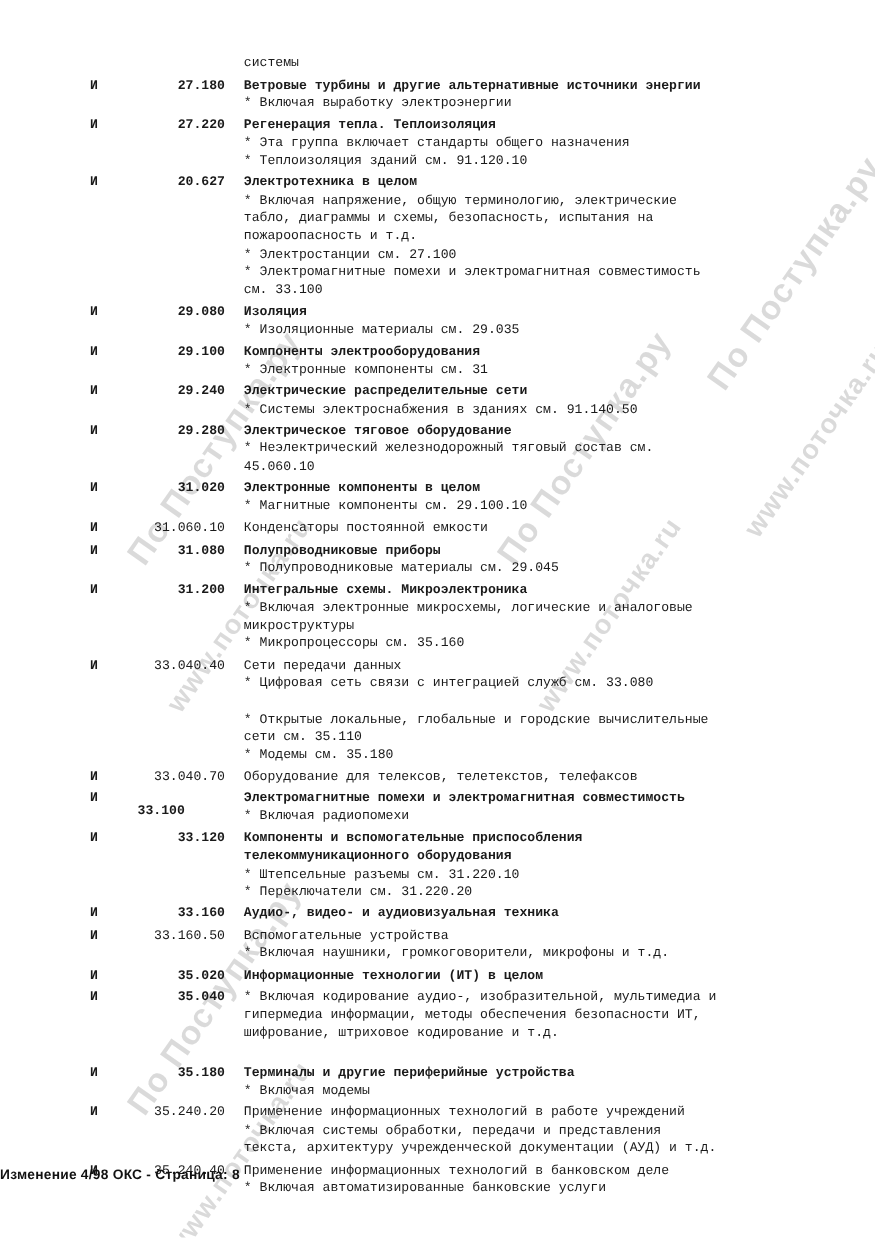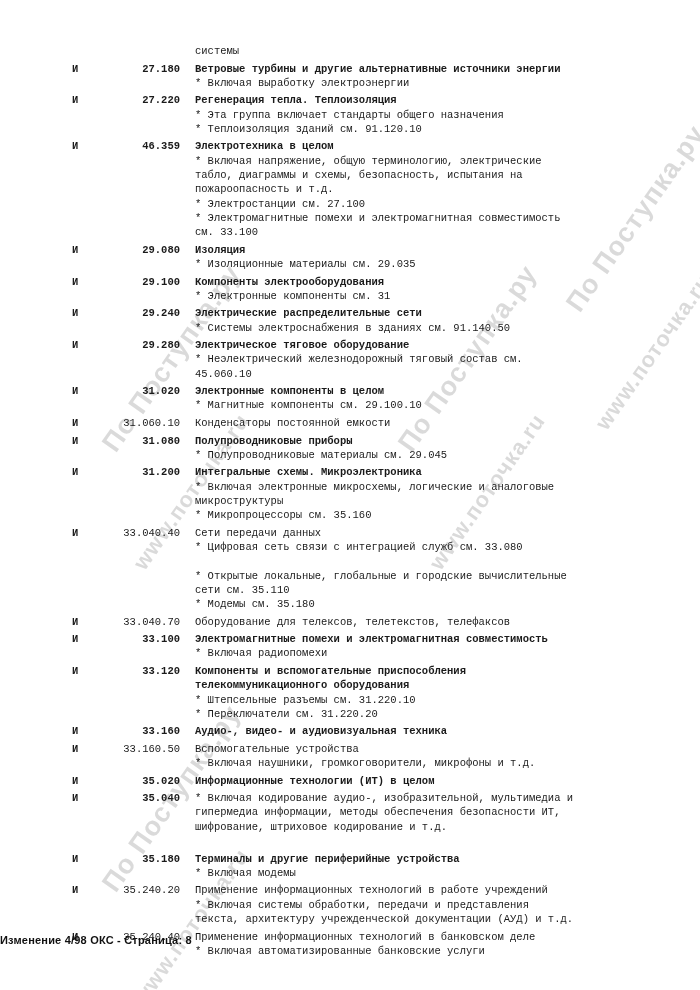--- a/index.html
+++ b/index.html
@@ -149,21 +149,21 @@
         <div class="cell-flag" style="top: 0px;">И</div>
         <div class="cell-code b" style="top: 0px;">27.220</div>
         <div class="cell-body">
           <span class="ln bold">Регенерация тепла. Теплоизоляция</span>
           <span class="ln">* Эта группа включает стандарты общего назначения</span>
           <span class="ln">* Теплоизоляция зданий см. 91.120.10</span>
         </div>
       </div>
       <div class="row" style="position: absolute; left: 0px; top: 95.4px; width: 700px;">
         <div class="cell-flag" style="top: 0px;">И</div>
-        <div class="cell-code b" style="top: 0px;">46.359</div>
+        <div class="cell-code b" style="top: 0px;">20.627</div>
         <div class="cell-body">
           <span class="ln bold">Электротехника в целом</span>
           <span class="ln">* Включая напряжение, общую терминологию, электрические</span>
           <span class="ln">табло, диаграммы и схемы, безопасность, испытания на</span>
           <span class="ln">пожароопасность и т.д.</span>
           <span class="ln">* Электростанции см. 27.100</span>
           <span class="ln">* Электромагнитные помехи и электромагнитная совместимость</span>
           <span class="ln">см. 33.100</span>
         </div>
       </div>
@@ -247,21 +247,21 @@
       </div>
       <div class="row" style="position: absolute; left: 0px; top: 570.7px; width: 700px;">
         <div class="cell-flag" style="top: 0px;">И</div>
         <div class="cell-code" style="top: 0px;">33.040.70</div>
         <div class="cell-body">
           <span class="ln">Оборудование для телексов, телетекстов, телефаксов</span>
         </div>
       </div>
       <div class="row" style="position: absolute; left: 0px; top: 588.2px; width: 700px;">
         <div class="cell-flag" style="top: 0px;">И</div>
-        <div class="cell-code b" style="top: 0px;">33.100</div>
+        <div class="cell-code b" style="top: 10px; text-align: center;">33.100</div>
         <div class="cell-body">
           <span class="ln bold">Электромагнитные помехи и электромагнитная совместимость</span>
           <span class="ln">* Включая радиопомехи</span>
         </div>
       </div>
       <div class="row" style="position: absolute; left: 0px; top: 620px; width: 700px;">
         <div class="cell-flag" style="top: 0px;">И</div>
         <div class="cell-code b" style="top: 0px;">33.120</div>
         <div class="cell-body">
           <span class="ln bold">Компоненты и вспомогательные приспособления</span>

